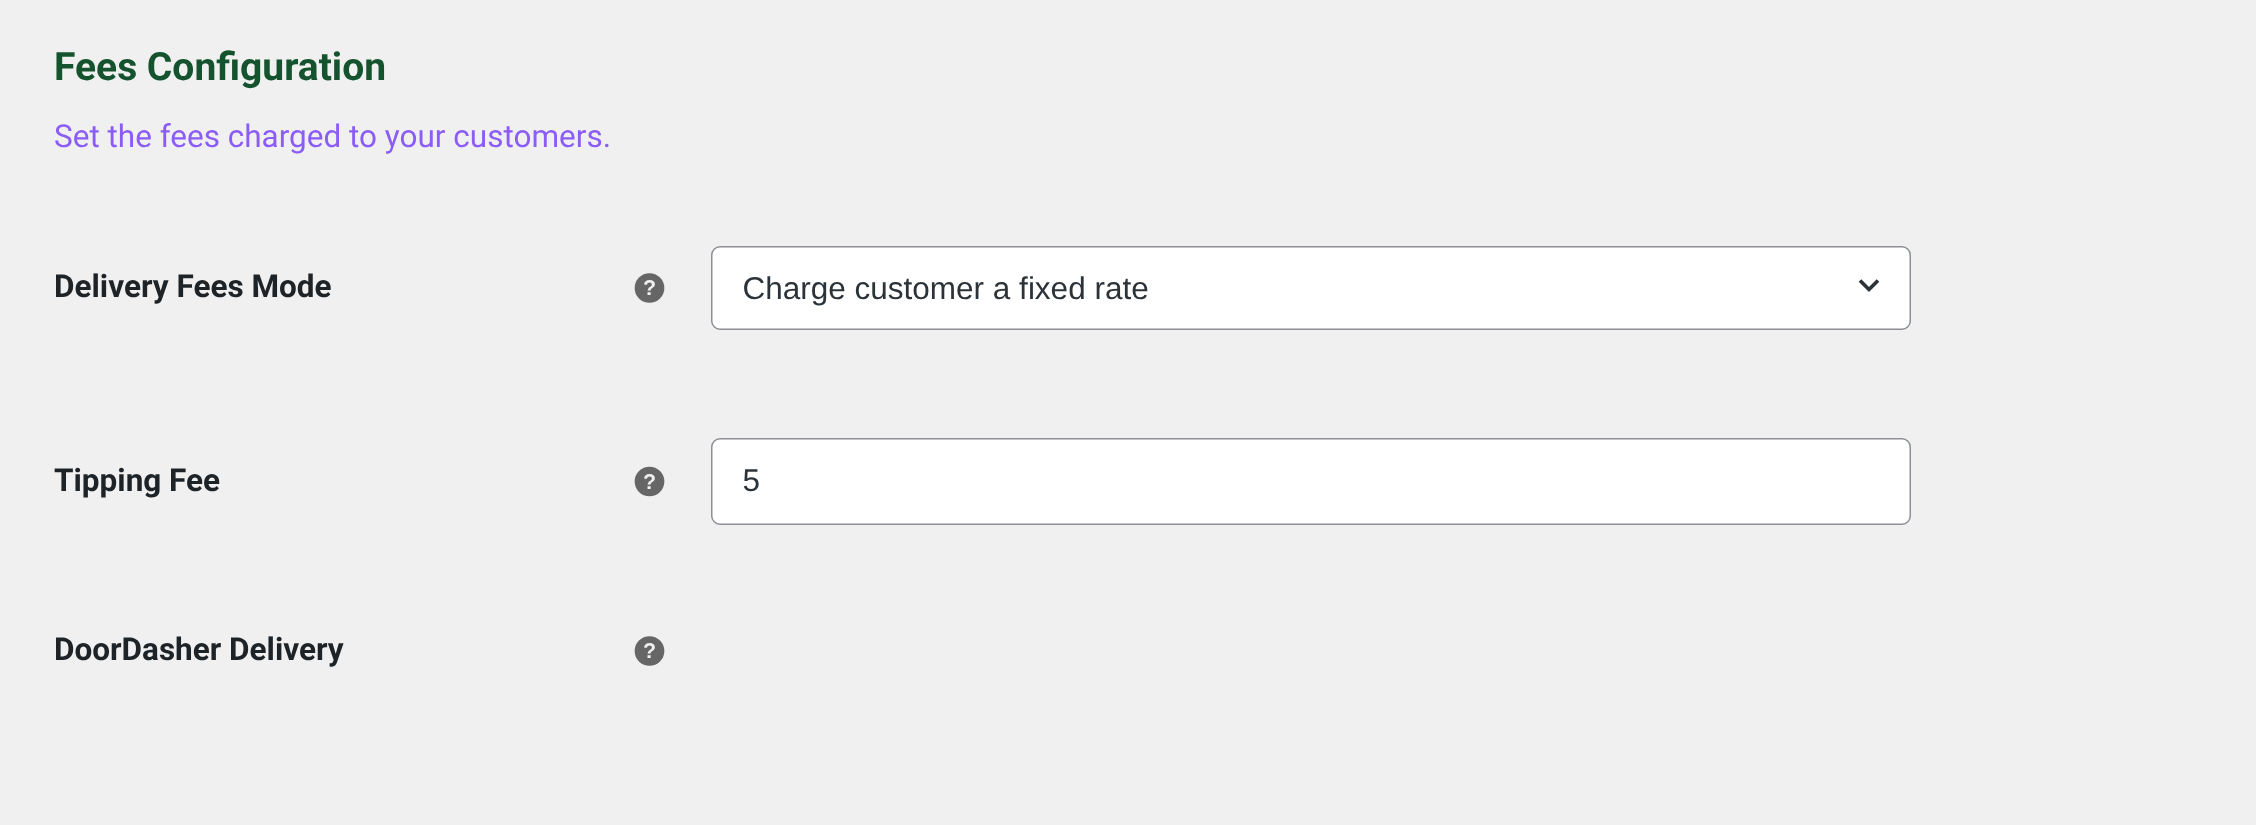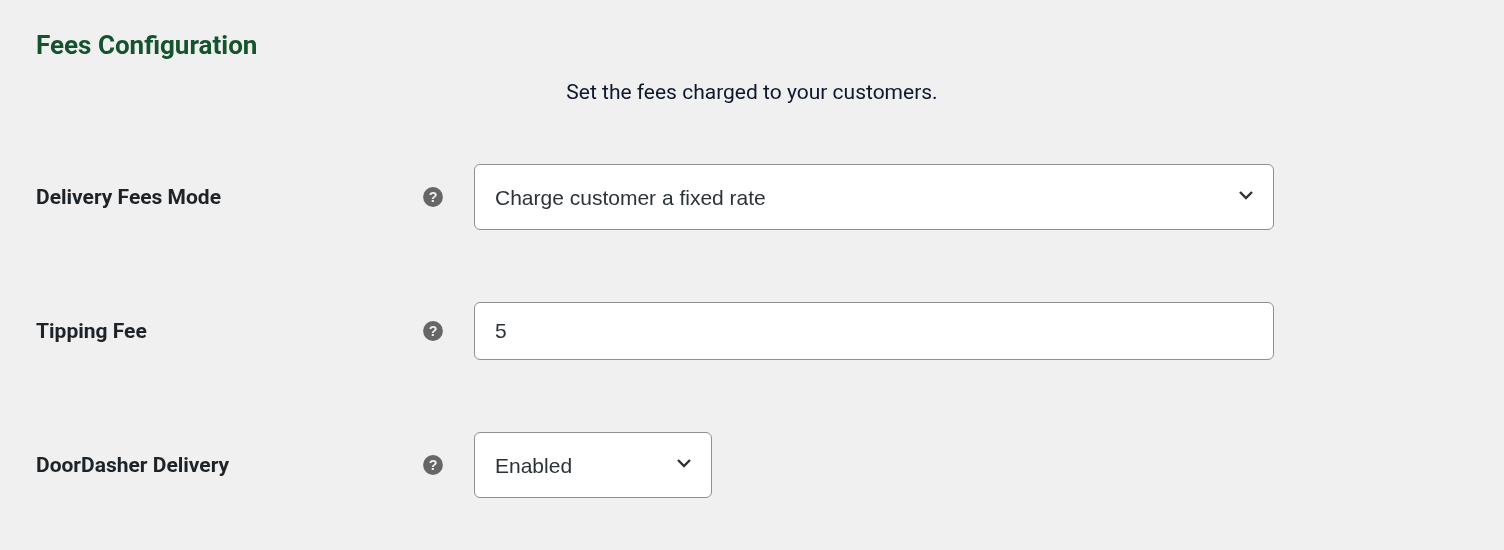--- a/index.html
+++ b/index.html
@@ -15,23 +15,22 @@
       width: 1504px;
     }
     h2.section-title {
       font-size: 26px;
       font-weight: 700;
       color: #14532d;
       margin-bottom: 20px;
     }
     p.section-desc {
       font-size: 21px;
-      color: #0f172a;
+      color: #8b5cf6;
       margin-bottom: 60px;
-      text-align: center;
     }
     .form-row {
       display: flex;
       align-items: center;
       margin-bottom: 72px;
     }
     .form-row:last-child {
       margin-bottom: 0;
     }
     .label-col {
@@ -65,21 +64,21 @@
       display: inline-block;
     }
     .select-wide {
       width: 800px;
     }
     .select-narrow {
       width: 238px;
     }
     select.styled-select {
       width: 100%;
-      height: 66px;
+      height: 56px;
       padding: 0 50px 0 20px;
       font-size: 21px;
       color: #2c3338;
       background: #ffffff;
       border: 1px solid #8c8f94;
       border-radius: 6px;
       appearance: none;
       -webkit-appearance: none;
       -moz-appearance: none;
       cursor: pointer;
@@ -150,25 +149,13 @@
 <div class="form-row">
   <div class="label-col">
     <span class="field-label">DoorDasher Delivery</span>
     <span class="help-icon">
       <svg width="22" height="22" viewBox="0 0 20 20" fill="#666">
         <circle cx="10" cy="10" r="9"></circle>
         <text x="10" y="14.5" text-anchor="middle" font-size="13" font-weight="bold" fill="#f0f0f1" font-family="Arial">?</text>
       </svg>
     </span>
   </div>
-  <div class="control-col">
-    <div class="select-wrap select-narrow">
-      <select class="styled-select">
-        <option>Enabled</option>
-      </select>
-      <span class="select-chevron">
-        <svg width="20" height="20" viewBox="0 0 20 20" fill="none" stroke="#2c3338" stroke-width="2.4">
-          <polyline points="4,7 10,13 16,7"></polyline>
-        </svg>
-      </span>
-    </div>
-  </div>
 </div>
 
 </body></html>

